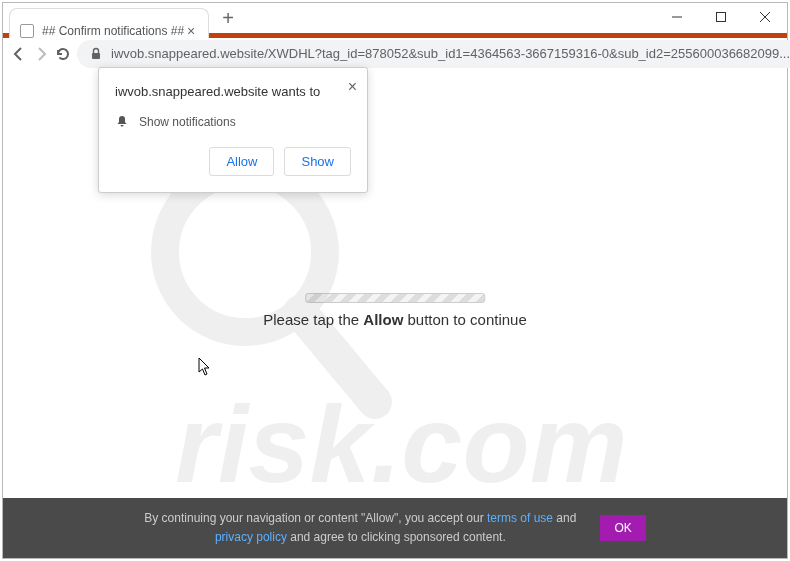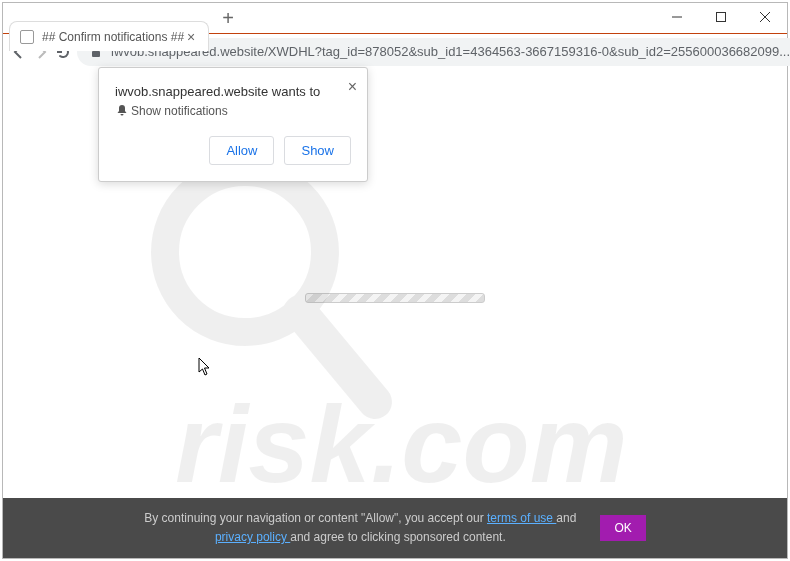--- a/index.html
+++ b/index.html
@@ -1,51 +1,51 @@
 <!DOCTYPE html>
 <html><head>
 <meta charset="utf-8">
 <style>
 *{margin:0;padding:0;box-sizing:border-box;font-family:"Segoe UI",Arial,sans-serif}
 body{width:790px;height:561px;background:#fff;position:relative;overflow:hidden}
 .window{width:786px;height:557px;border:1px solid #b8b8b8;background:#fff;position:relative;margin:2px}
 .titlebar{height:30px;background:#fff;display:flex;align-items:center;position:relative}
-.tab{height:30px;margin-left:6px;border-radius:8px 8px 0 0;background:#fff;display:flex;align-items:center;padding:0 10px;min-width:200px;border:1px solid #ddd;border-bottom:none;position:relative;top:18px}
+.tab{height:30px;margin-left:6px;border-radius:8px 8px 0 0;background:#fff;display:flex;align-items:flex-end;padding:0 10px;min-width:200px;border:1px solid #ddd;border-bottom:none;position:relative;top:5px}
 .tab-favicon{width:14px;height:14px;border:1px solid #999;border-radius:2px;margin-right:8px}
 .tab-title{font-size:12px;color:#555;flex:1}
 .tab-close{width:14px;height:14px;display:flex;align-items:center;justify-content:center;color:#666;font-size:14px;cursor:pointer}
 .newtab{width:26px;height:26px;display:flex;align-items:center;justify-content:center;margin-left:6px;color:#666;font-size:20px;cursor:pointer}
 .winbtns{position:absolute;right:0;top:0;display:flex}
 .winbtn{width:44px;height:28px;display:flex;align-items:center;justify-content:center;cursor:pointer}
 .winbtn svg{stroke:#333;fill:none}
-.toolbar{height:36px;background:#fff;border-top:1px solid #c2410c;display:flex;align-items:center;padding:0 8px;gap:6px}
+.toolbar{height:36px;background:#fff;border-top:5px solid #c2410c;display:flex;align-items:center;padding:0 8px;gap:6px}
 .navbtn{width:28px;height:28px;display:flex;align-items:center;justify-content:center;cursor:pointer;border-radius:50%}
 .navbtn svg{stroke:#5f6368;fill:none;stroke-width:2}
 .navbtn.disabled svg{stroke:#bbb}
 .urlbar{flex:1;height:28px;background:#f1f3f4;border-radius:14px;display:flex;align-items:center;padding:0 12px;gap:8px}
 .lock{width:14px;height:14px}
 .urltext{font-size:13px;color:#5f6368;white-space:nowrap;overflow:hidden}
 .ext{width:16px;height:16px;margin:0 6px}
 .menu{width:16px;height:16px;margin:0 8px;cursor:pointer}
 .content{position:absolute;top:66px;left:0;right:0;bottom:0;background:#fff}
 .permission{position:absolute;left:95px;top:-2px;width:270px;background:#fff;border:1px solid #ccc;border-radius:3px;box-shadow:0 2px 10px rgba(0,0,0,0.15);padding:16px;z-index:10}
 .perm-close{position:absolute;right:10px;top:10px;font-size:16px;color:#666;cursor:pointer}
-.perm-title{font-size:13px;color:#333;margin-bottom:5px}
-.perm-row{display:flex;align-items:flex-start;gap:2px;margin-bottom:18px}
+.perm-title{font-size:13px;color:#333;margin-bottom:16px}
+.perm-row{display:flex;align-items:flex-start;gap:10px;margin-bottom:18px}
 .perm-bell{width:14px;height:14px}
 .perm-text{font-size:12px;color:#555}
 .perm-btns{display:flex;justify-content:flex-end;gap:10px}
 .perm-btn{padding:6px 16px;border:1px solid #dadce0;background:#fff;color:#1a73e8;font-size:13px;border-radius:3px;cursor:pointer}
 .center{position:absolute;left:50%;top:224px;transform:translateX(-50%);text-align:center}
 .loader{width:180px;height:10px;margin:0 auto 8px;background:repeating-linear-gradient(-45deg,#ddd 0,#ddd 6px,#f4f4f4 6px,#f4f4f4 12px);border:1px solid #ccc;border-radius:3px}
 .msg{font-size:15px;color:#333}
 .msg b{font-weight:700}
 .footer{position:absolute;left:0;right:0;bottom:0;height:60px;background:#4a4a4a;display:flex;align-items:center;justify-content:center;color:#ccc;font-size:12px;padding:0 20px}
 .footer-text{text-align:center;line-height:1.6}
-.footer a{color:#5bb0ff;text-decoration:underline}
+.footer a{color:#5bb0ff;}
 .okbtn{background:#a21caf;color:#fff;border:none;padding:6px 14px;font-size:12px;margin-left:24px;cursor:pointer}
 .watermark{position:absolute;top:50%;left:50%;transform:translate(-50%,-50%);pointer-events:none;opacity:0.06;z-index:1}
 .watermark svg{width:560px;height:400px}
 .cursor{position:absolute;left:195px;top:288px;z-index:20;pointer-events:none}
 </style>
 </head>
 <body>
 
 <div class="window">
 
@@ -132,20 +132,23 @@
         <span class="perm-text">Show notifications</span>
       </div>
       <div class="perm-btns">
         <button class="perm-btn">Allow</button>
         <button class="perm-btn">Show</button>
       </div>
     </div>
 
     <div class="center">
       <div class="loader"></div>
+      <div class="msg">
+        <span>Please tap the </span><b>Allow</b><span> button to continue</span>
+      </div>
     </div>
 
     <div class="footer">
       <div class="footer-text">
         <span>By continuing your navigation or content "Allow", you accept our </span><a>terms of use </a><span>and</span><br>
         <a>privacy policy </a><span>and agree to clicking sponsored content.</span>
       </div>
       <button class="okbtn">OK</button>
     </div>
 

